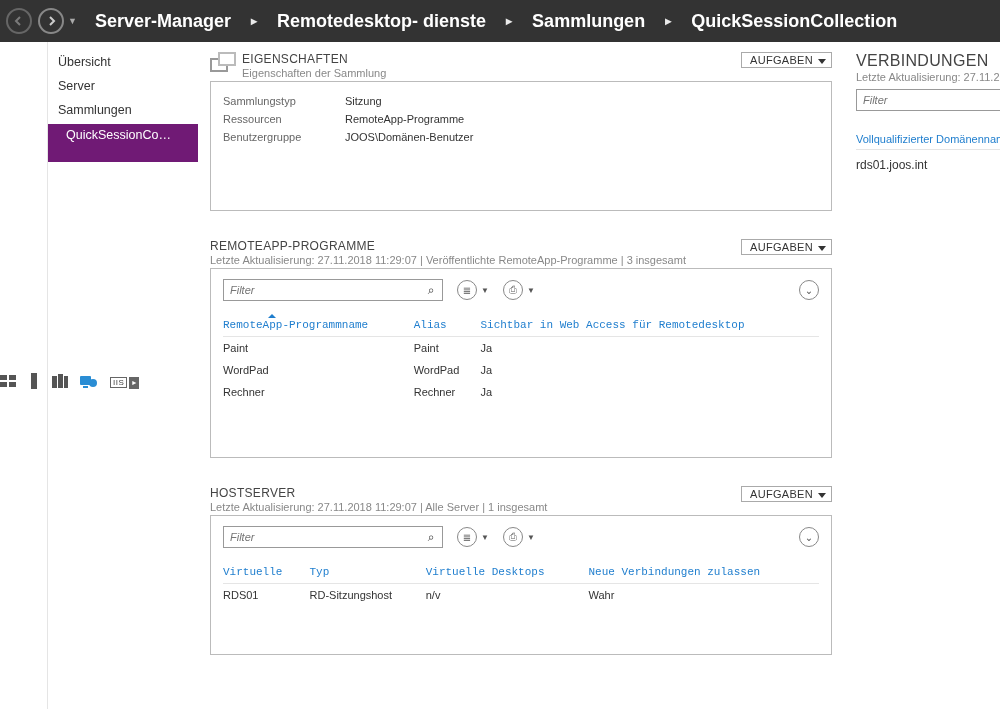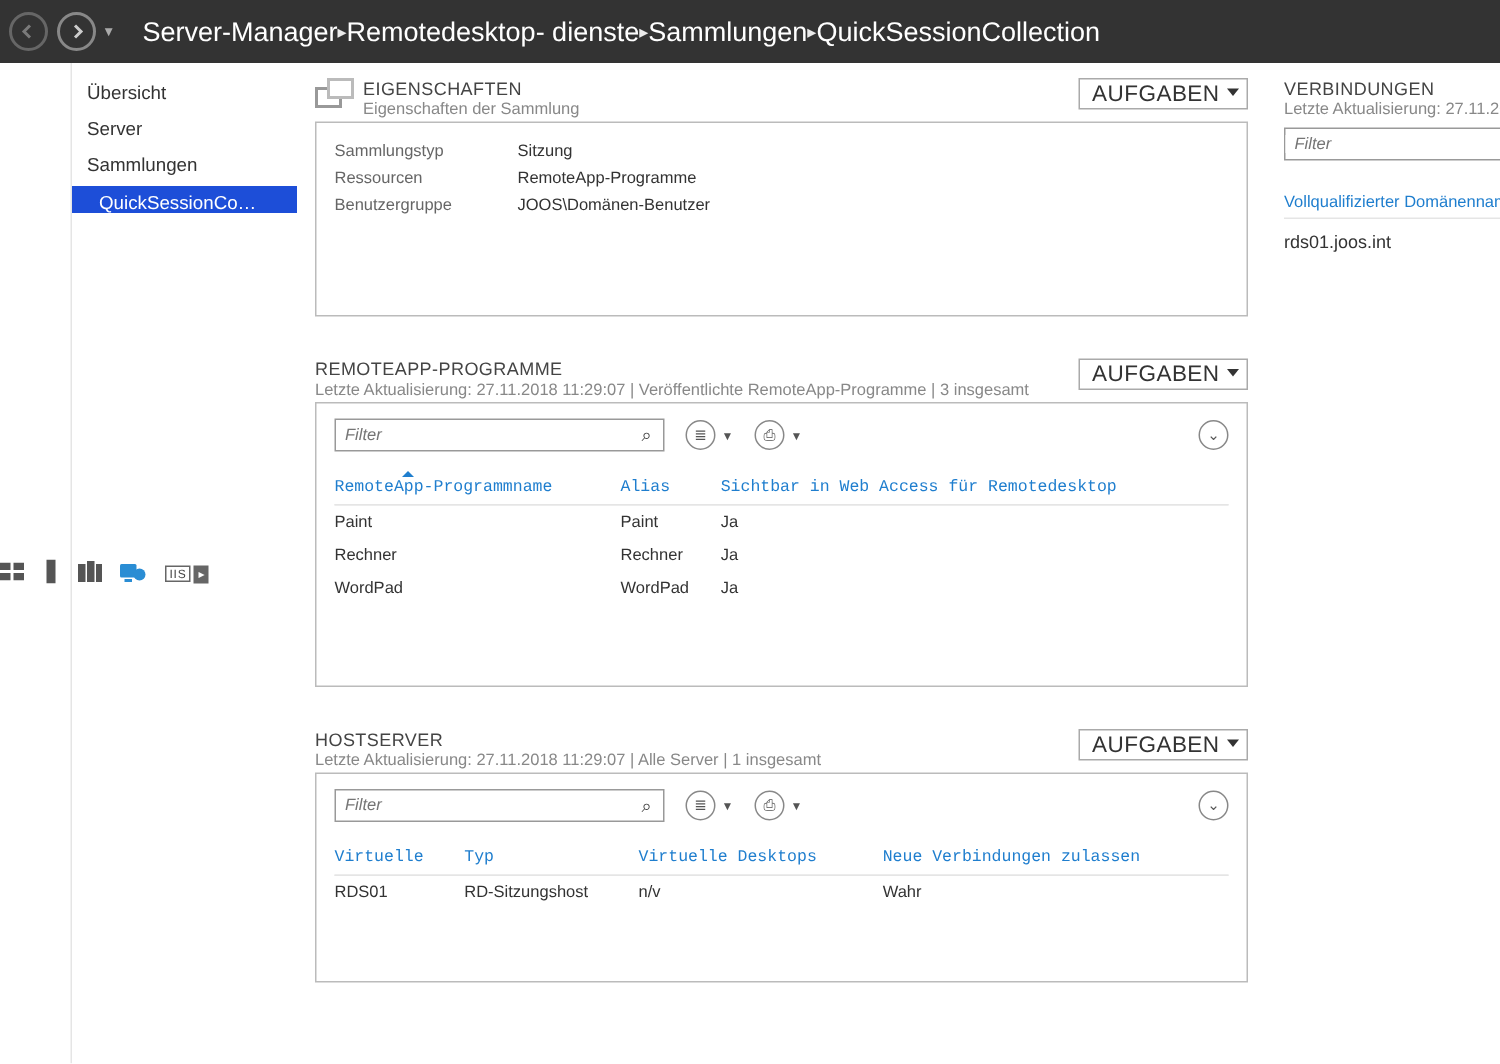--- a/index.html
+++ b/index.html
@@ -2,45 +2,45 @@
 <html><head>
 <meta charset="utf-8">
 <style>
   * { box-sizing: border-box; margin: 0; padding: 0; }
   body { font-family: "Segoe UI", Arial, sans-serif; font-size: 12px; background: #fff; color: #333; overflow: hidden; width: 1000px; height: 709px; }
   
   .titlebar { background: #333; height: 42px; display: flex; align-items: center; color: #fff; }
   .nav-circle { width: 26px; height: 26px; border: 2px solid #888; border-radius: 50%; display: flex; align-items: center; justify-content: center; margin-left: 6px; color: #aaa; font-size: 12px; }
   .nav-circle.disabled { opacity: .6; }
   .nav-dd { color: #aaa; font-size: 9px; margin-left: 4px; margin-right: 18px; }
-  .breadcrumb { display: flex; align-items: center; gap: 0; font-size: 18px; font-weight: 400; }
+  .breadcrumb { display: flex; align-items: center; gap: 20px; font-size: 18px; font-weight: 700; }
   .bc-sep { font-size: 12px; opacity: .9; }
   
   .body { display: flex; height: calc(709px - 42px); }
   
   .iconbar { width: 48px; border-right: 1px solid #e5e5e5; background: #fff; padding-top: 10px; display: flex; flex-direction: row; align-items: center; gap: 12px; position: relative; }
   .iconbar .ic { width: 20px; height: 16px; display: flex; align-items: center; justify-content: center; color: #444; }
   .iis-row { display: flex; align-items: center; gap: 2px; margin-top: 4px; }
   .iis-row .iis { border: 1px solid #666; font-size: 8px; padding: 0 2px; letter-spacing: .5px; color: #444; }
   .iis-row .arrow { width: 10px; height: 12px; display: flex; align-items: center; justify-content: center; background: #666; color: #fff; font-size: 8px; }
   
   .nav-pane { width: 150px; background: #fff; padding-top: 8px; font-size: 12.5px; }
   .nav-item { padding: 5px 10px; cursor: default; }
-  .nav-child { padding: 4px 10px 0 18px; background: #1d4ed8; color: #fff; margin-top: 2px; white-space: nowrap; overflow: hidden; text-overflow: ellipsis; }
+  .nav-child { padding: 4px 10px 20px 18px; background: #701a75; color: #fff; margin-top: 2px; white-space: nowrap; overflow: hidden; text-overflow: ellipsis; }
   
   .main { flex: 1; padding: 10px 16px 10px 12px; overflow: auto; }
   
   .panel { margin-bottom: 28px; }
   .panel-hdr { display: flex; align-items: flex-start; }
   .panel-icon { width: 32px; height: 26px; }
   .panel-icon svg { display: block; }
   .panel-titles { flex: 1; }
   .panel-title { font-size: 12px; color: #444; letter-spacing: .3px; }
   .panel-sub { font-size: 11px; color: #888; margin-top: 1px; }
-  .tasks-btn { border: 1px solid #aaa; background: #fff; font-size: 15px; padding: 1px 18px 1px 8px; position: relative; letter-spacing: .3px; cursor: default; }
+  .tasks-btn { border: 1px solid #aaa; background: #fff; font-size: 11px; padding: 1px 18px 1px 8px; position: relative; letter-spacing: .3px; cursor: default; }
   .tasks-btn::after { content: ""; position: absolute; right: 5px; top: 6px; border-left: 4px solid transparent; border-right: 4px solid transparent; border-top: 5px solid #333; }
   .panel-box { border: 1px solid #bbb; margin-top: 2px; padding: 10px 12px; min-height: 60px; }
   
   .kv-row { display: flex; font-size: 11px; color: #555; padding: 3px 0; }
   .kv-key { width: 122px; color: #666; }
   .kv-val { color: #333; }
   
   .toolbar { display: flex; align-items: center; gap: 14px; margin-bottom: 14px; }
   .filter-wrap { display: flex; align-items: center; border: 1px solid #999; height: 22px; width: 220px; }
   .filter-wrap input { border: 0; outline: 0; flex: 1; padding: 0 6px; font-style: italic; color: #888; font-size: 11px; }
@@ -49,21 +49,21 @@
   .small-caret { font-size: 8px; color: #555; margin-left: -10px; }
   .toolbar .spacer { flex: 1; }
   
   table { width: 100%; border-collapse: collapse; font-size: 11px; }
   th { text-align: left; font-weight: 400; color: #1f7ece; border-bottom: 1px solid #e5e5e5; padding: 4px 8px 5px 0; font-family: Liberation Mono, monospace; }
   td { padding: 5px 8px 5px 0; color: #333; }
   th.sorted { position: relative; }
   th.sorted::after { content: ""; position: absolute; top: -1px; left: 45px; border-left: 4px solid transparent; border-right: 4px solid transparent; border-bottom: 4px solid #1f7ece; }
   
   .right-pane { width: 152px; padding: 10px 0 10px 8px; background: #fff; }
-  .right-title { font-size: 12px; letter-spacing: .3px; color: #444; }
+  .right-title { font-size: 16px; letter-spacing: .3px; color: #444; }
   .right-sub { font-size: 11px; color: #888; margin-top: 1px; margin-bottom: 6px; white-space: nowrap; }
   .right-filter { border: 1px solid #999; height: 22px; display: flex; align-items: center; margin-right: -2px; }
   .right-filter input { border: 0; outline: 0; flex: 1; padding: 0 6px; font-style: italic; color: #888; font-size: 11px; width: 100%; }
   .right-col-hdr { color: #1f7ece; font-size: 11px; border-bottom: 1px solid #e5e5e5; padding: 6px 0 4px; margin-top: 16px; white-space: nowrap; }
   .right-val { font-size: 12px; padding: 8px 0; }
 </style>
 </head>
 <body>
 
 <div class="titlebar">
@@ -195,27 +195,27 @@
             <th>Sichtbar in Web Access für Remotedesktop</th>
           </tr>
             </thead>
           <tbody>
             <tr>
                 <td>Paint</td>
                 <td>Paint</td>
                 <td>Ja</td>
               </tr>
             <tr>
+                <td>WordPad</td>
+                <td>WordPad</td>
+                <td>Ja</td>
+              </tr>
+            <tr>
                 <td>Rechner</td>
                 <td>Rechner</td>
-                <td>Ja</td>
-              </tr>
-            <tr>
-                <td>WordPad</td>
-                <td>WordPad</td>
                 <td>Ja</td>
               </tr>
           </tbody>
         </table>
       </div>
     </div>
 
     <div class="panel">
       <div class="panel-hdr">
         <div class="panel-titles">

